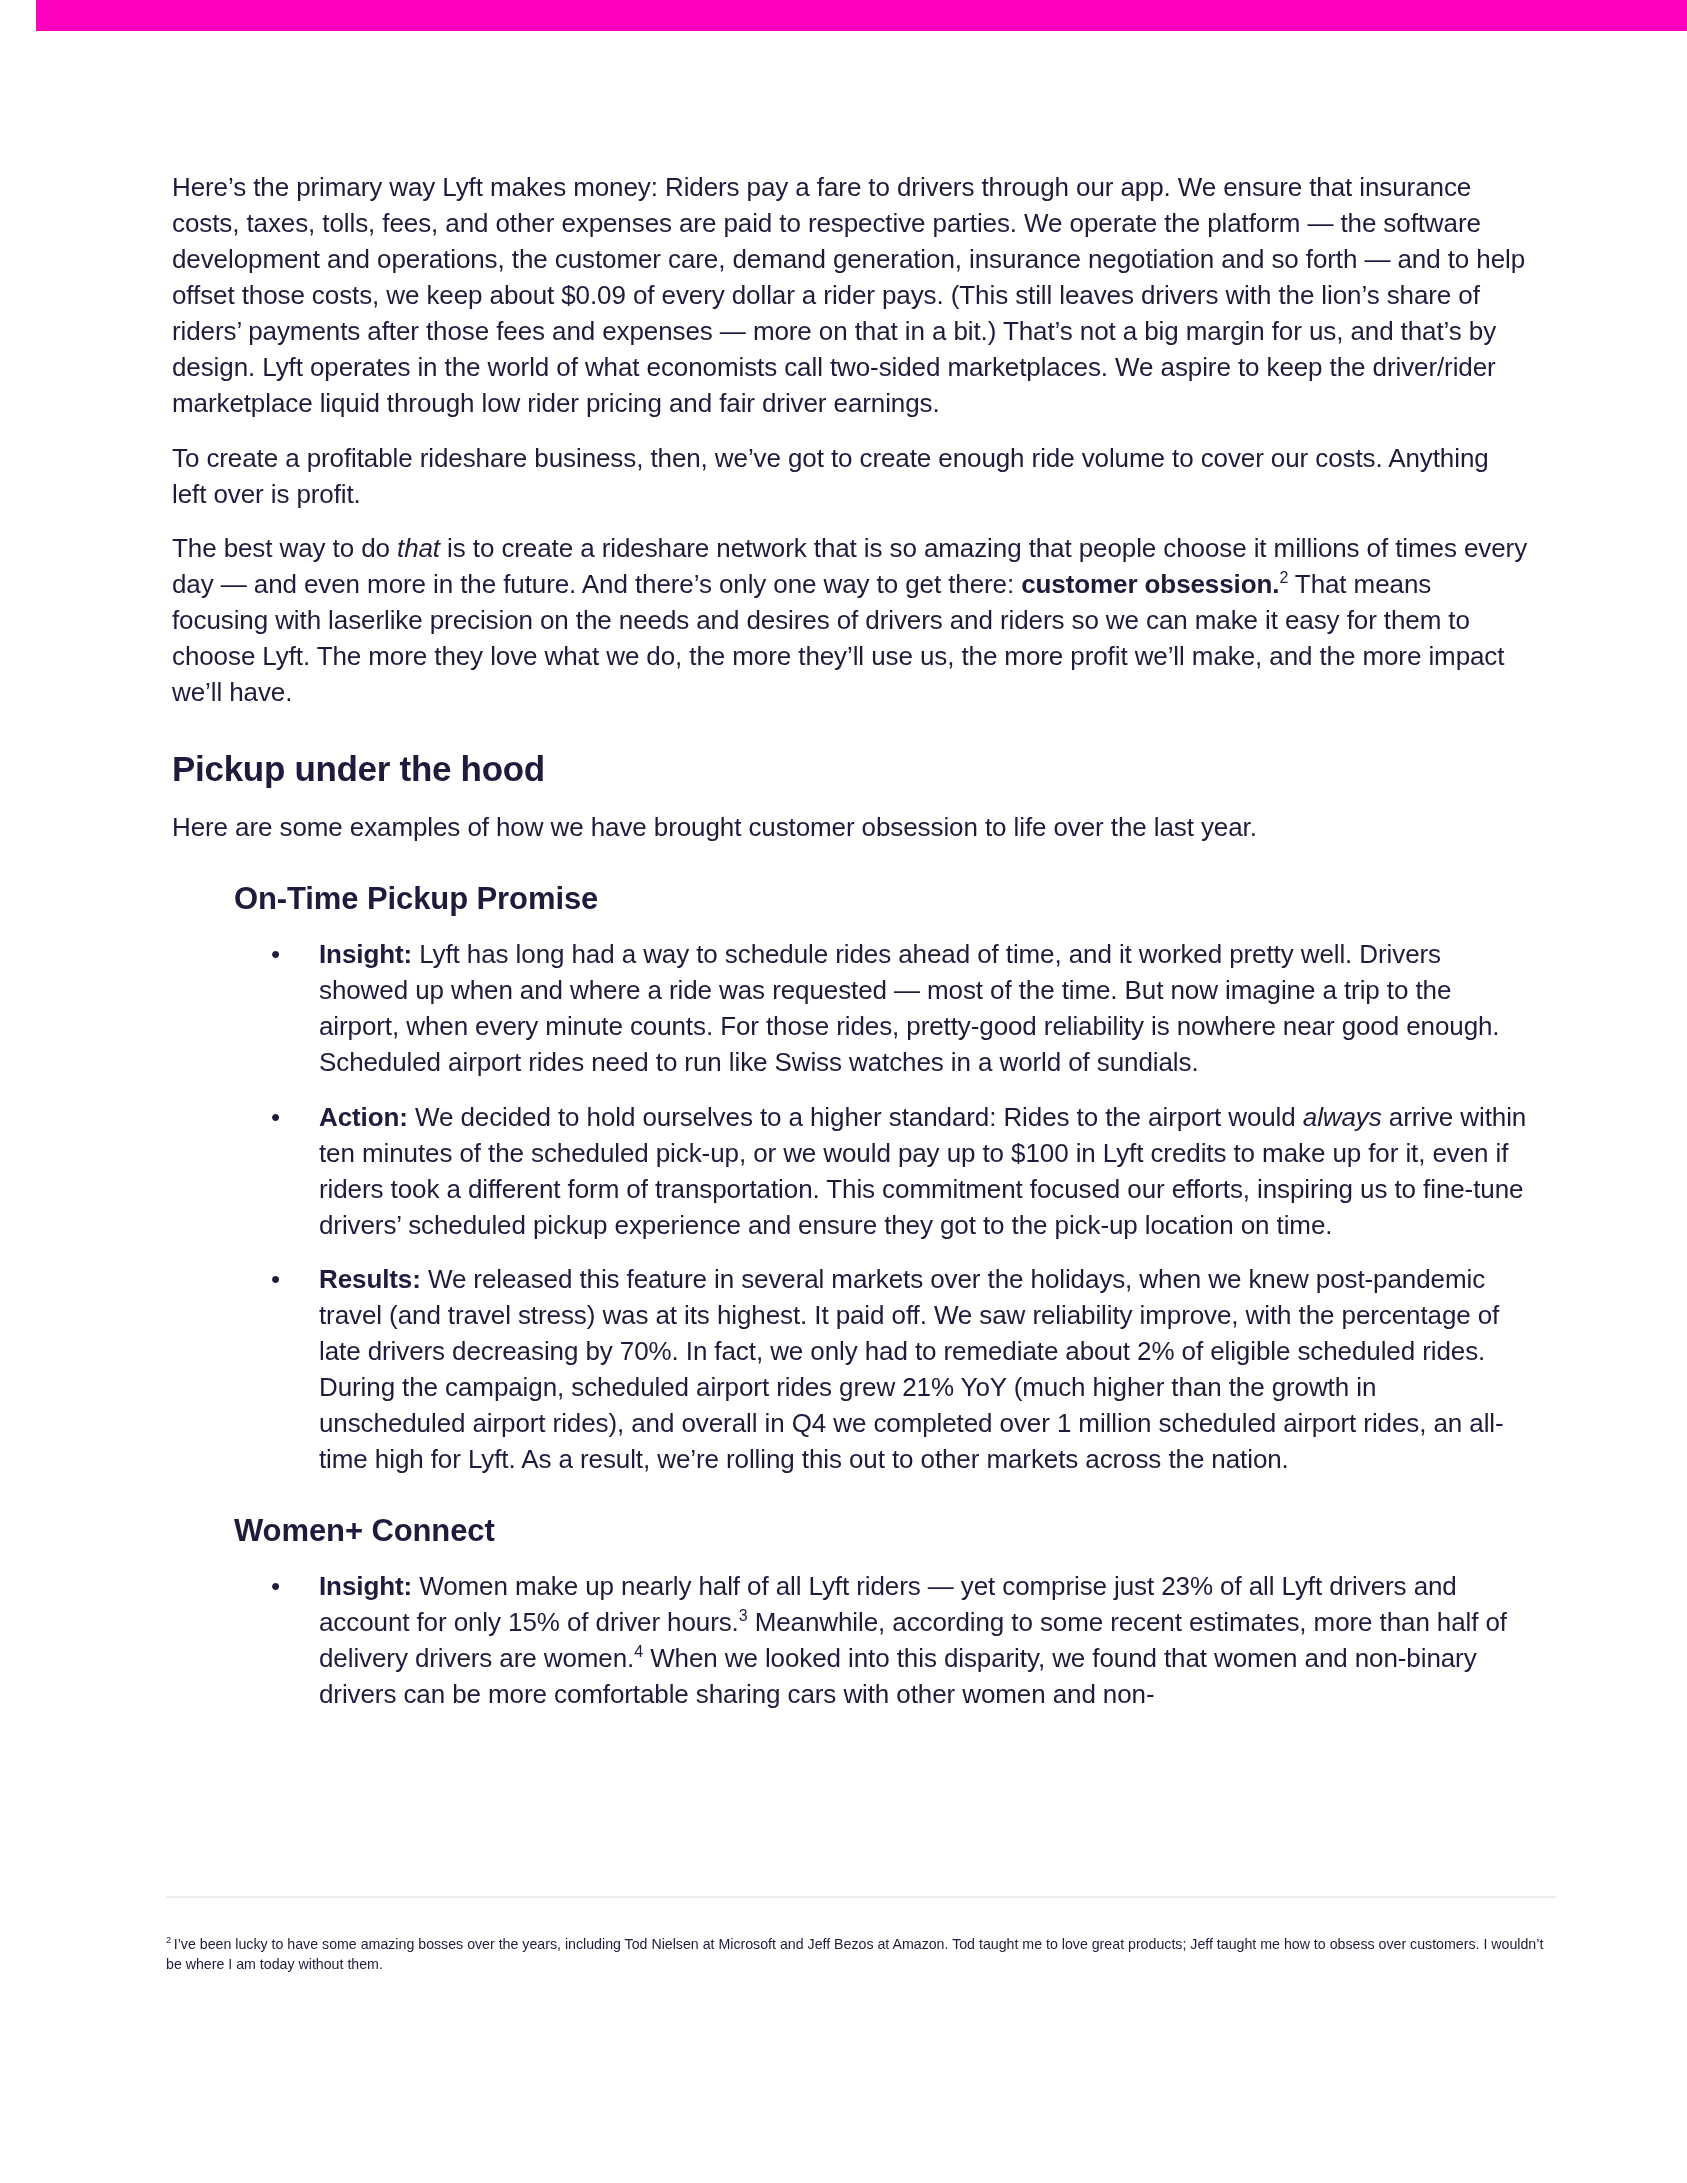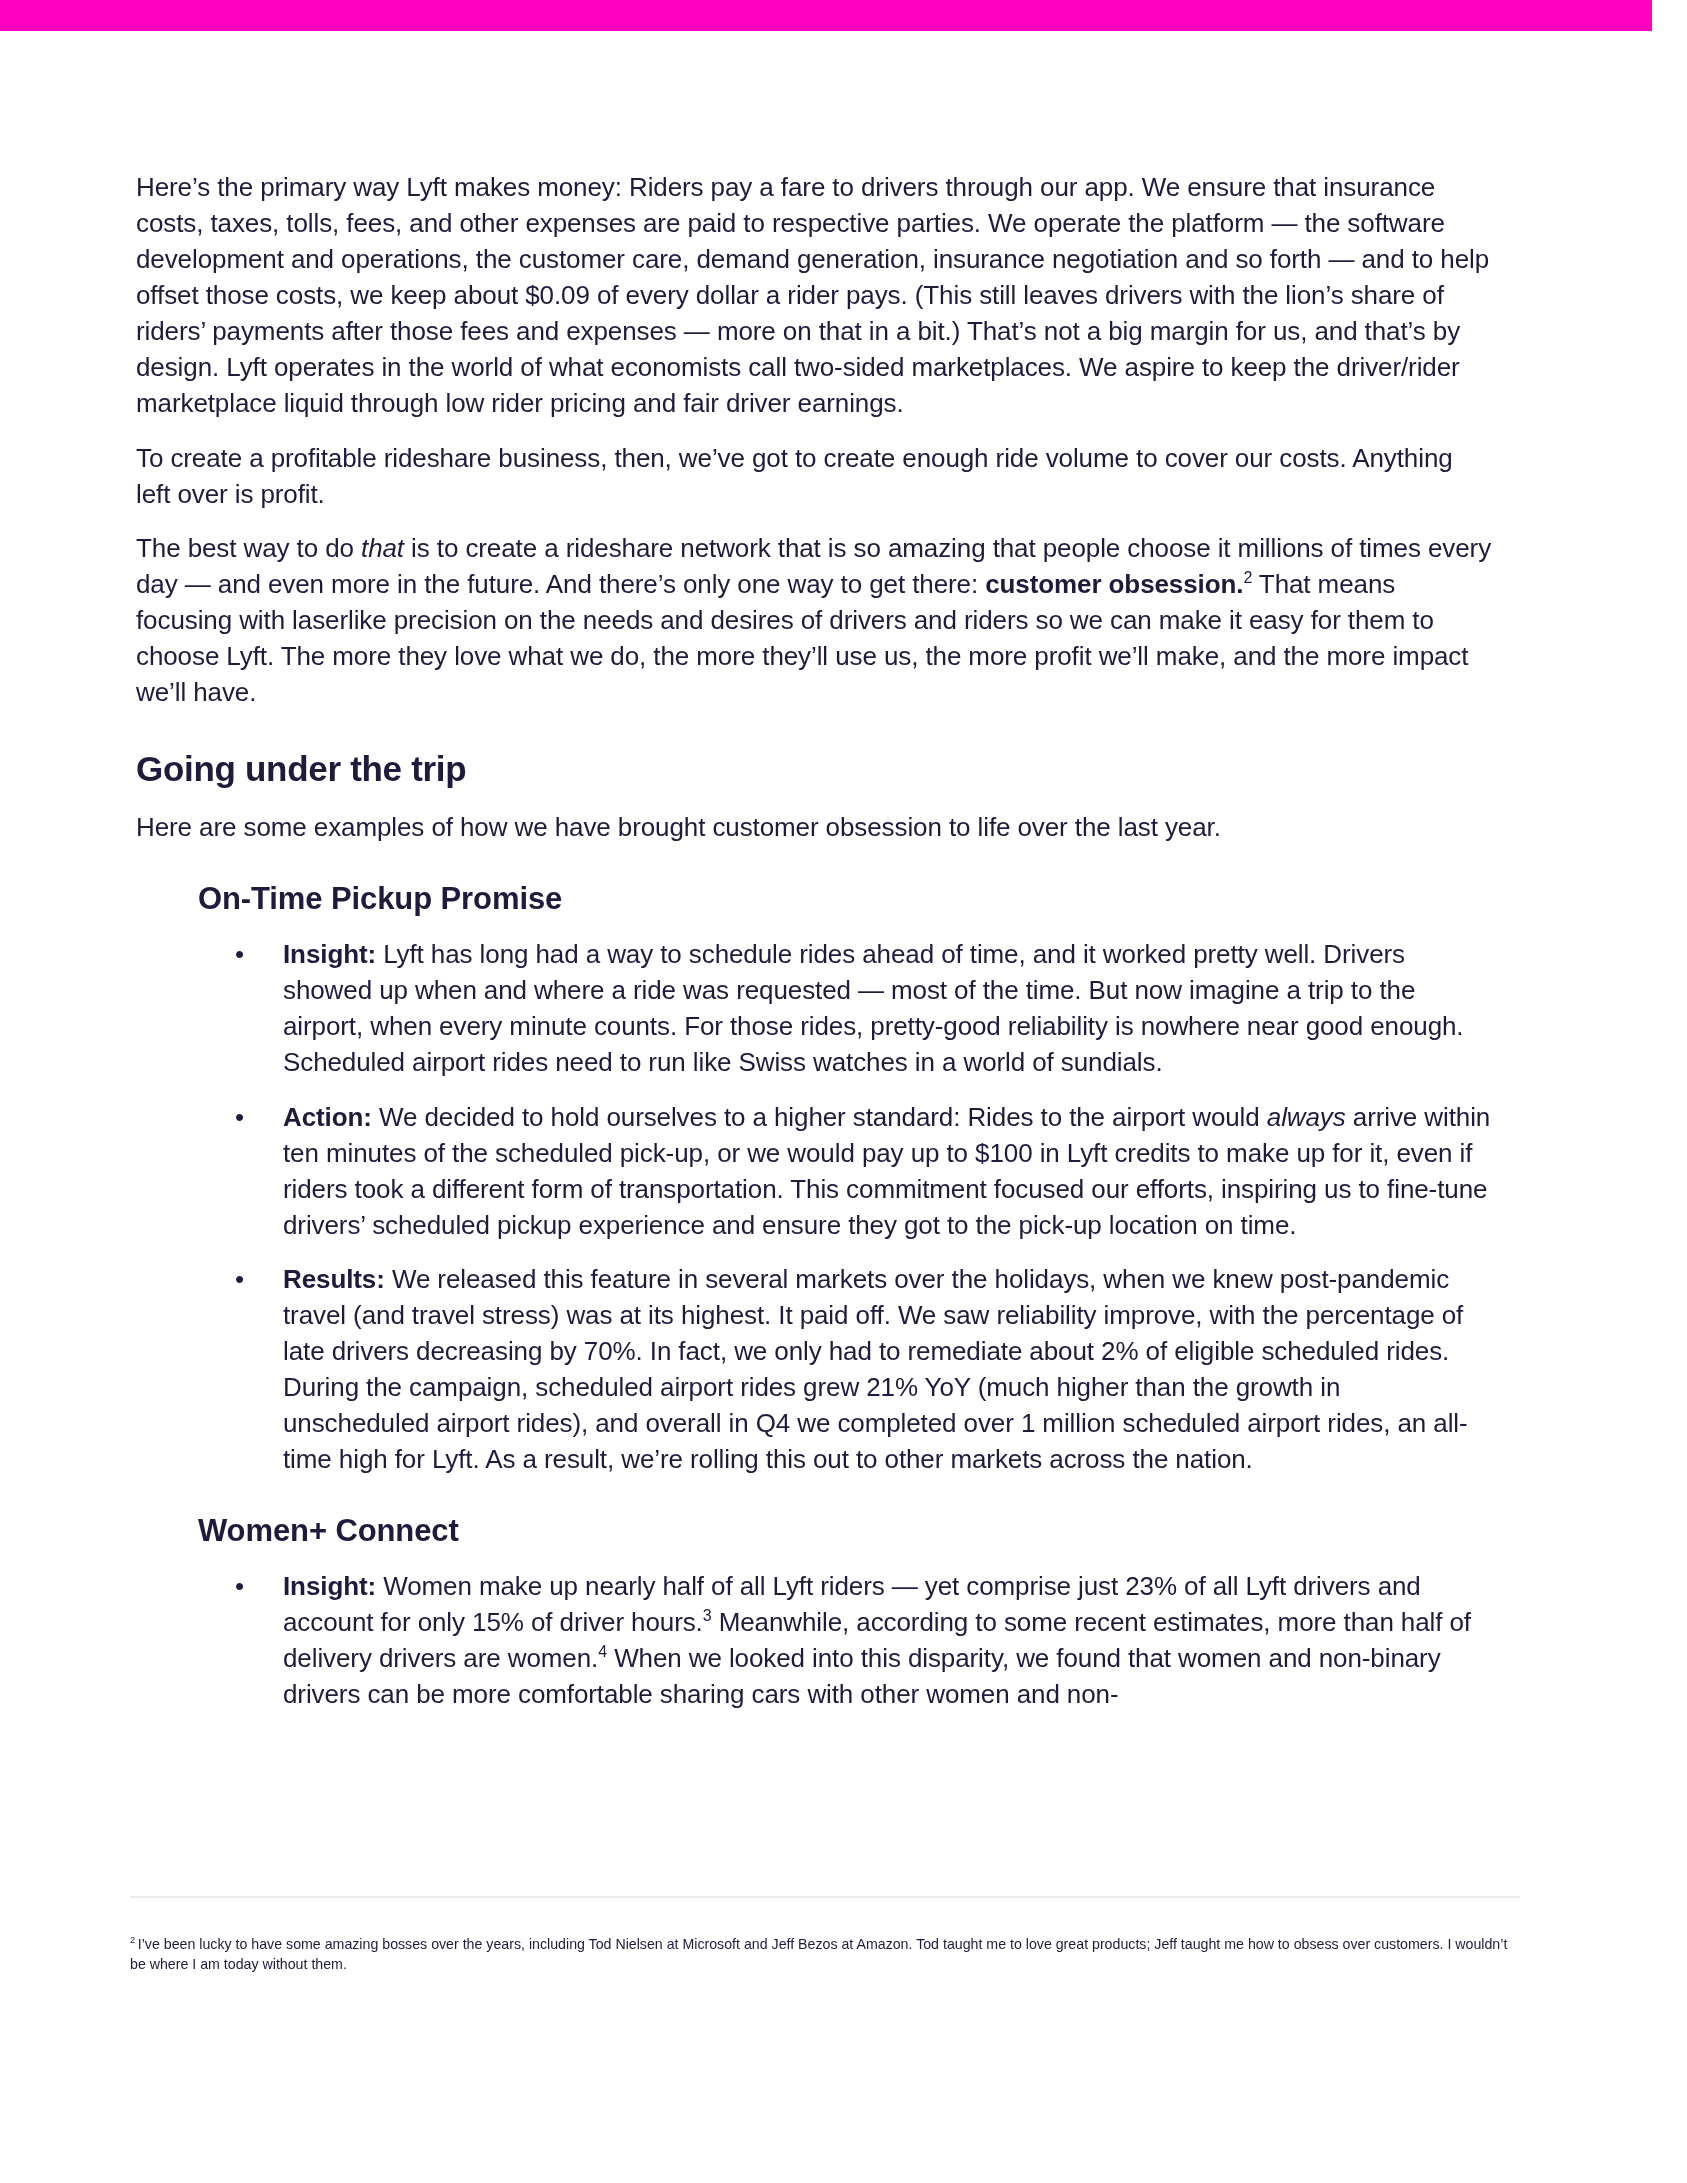--- a/index.html
+++ b/index.html
@@ -4,20 +4,21 @@
 <style>
   html, body { margin: 0; padding: 0; background: #ffffff; }
   .page {
     position: relative;
     width: 1652px;
     height: 2183px;
     background: var(--bg, #ffffff);
     color: var(--text, #1F1B3D);
     font-family: "Liberation Sans", sans-serif;
     overflow: hidden;
+    margin-left: 36px;
   }
   .top-bar {
     position: absolute;
     top: 0; left: 0;
     width: 100%;
     height: 31px;
     background: var(--accent, #FF00BF);
   }
   .content {
     position: absolute;
@@ -95,21 +96,21 @@
 <div class="page">
   <div class="top-bar"></div>
 
   <main class="content">
     <div>
         <p class="para"><span>Here’s the primary way Lyft makes money: Riders pay a fare to drivers through our app. We ensure that insurance costs, taxes, tolls, fees, and other expenses are paid to respective parties. We operate the platform — the software development and operations, the customer care, demand generation, insurance negotiation and so forth — and to help offset those costs, we keep about $0.09 of every dollar a rider pays. (This still leaves drivers with the lion’s share of riders’ payments after those fees and expenses — more on that in a bit.) That’s not a big margin for us, and that’s by design. Lyft operates in the world of what economists call two-sided marketplaces. We aspire to keep the driver/rider marketplace liquid through low rider pricing and fair driver earnings.</span></p>
         <p class="para"><span>To create a profitable rideshare business, then, we’ve got to create enough ride volume to cover our costs. Anything left over is profit.</span></p>
         <p class="para"><span>The best way to do </span><span class="italic">that</span><span> is to create a rideshare network that is so amazing that people choose it millions of times every day — and even more in the future. And there’s only one way to get there: </span><span class="bold">customer obsession.</span><sup>2</sup><span> That means focusing with laserlike precision on the needs and desires of drivers and riders so we can make it easy for them to choose Lyft. The more they love what we do, the more they’ll use us, the more profit we’ll make, and the more impact we’ll have.</span></p>
       </div>
 
-    <h1 class="section-heading">Going under the trip</h1>
+    <h1 class="section-heading">Pickup under the hood</h1>
 
     <p class="para">Here are some examples of how we have brought customer obsession to life over the last year.</p>
 
     <div>
         <section class="subsection">
     <h2 class="subsection-title">On-Time Pickup Promise</h2>
     <div class="bullets">
             <div class="bullet">
     <span class="bullet-dot">•</span>
     <div class="bullet-text"><span class="bold">Insight:</span><span> Lyft has long had a way to schedule rides ahead of time, and it worked pretty well. Drivers showed up when and where a ride was requested — most of the time. But now imagine a trip to the airport, when every minute counts. For those rides, pretty-good reliability is nowhere near good enough. Scheduled airport rides need to run like Swiss watches in a world of sundials.</span></div>

